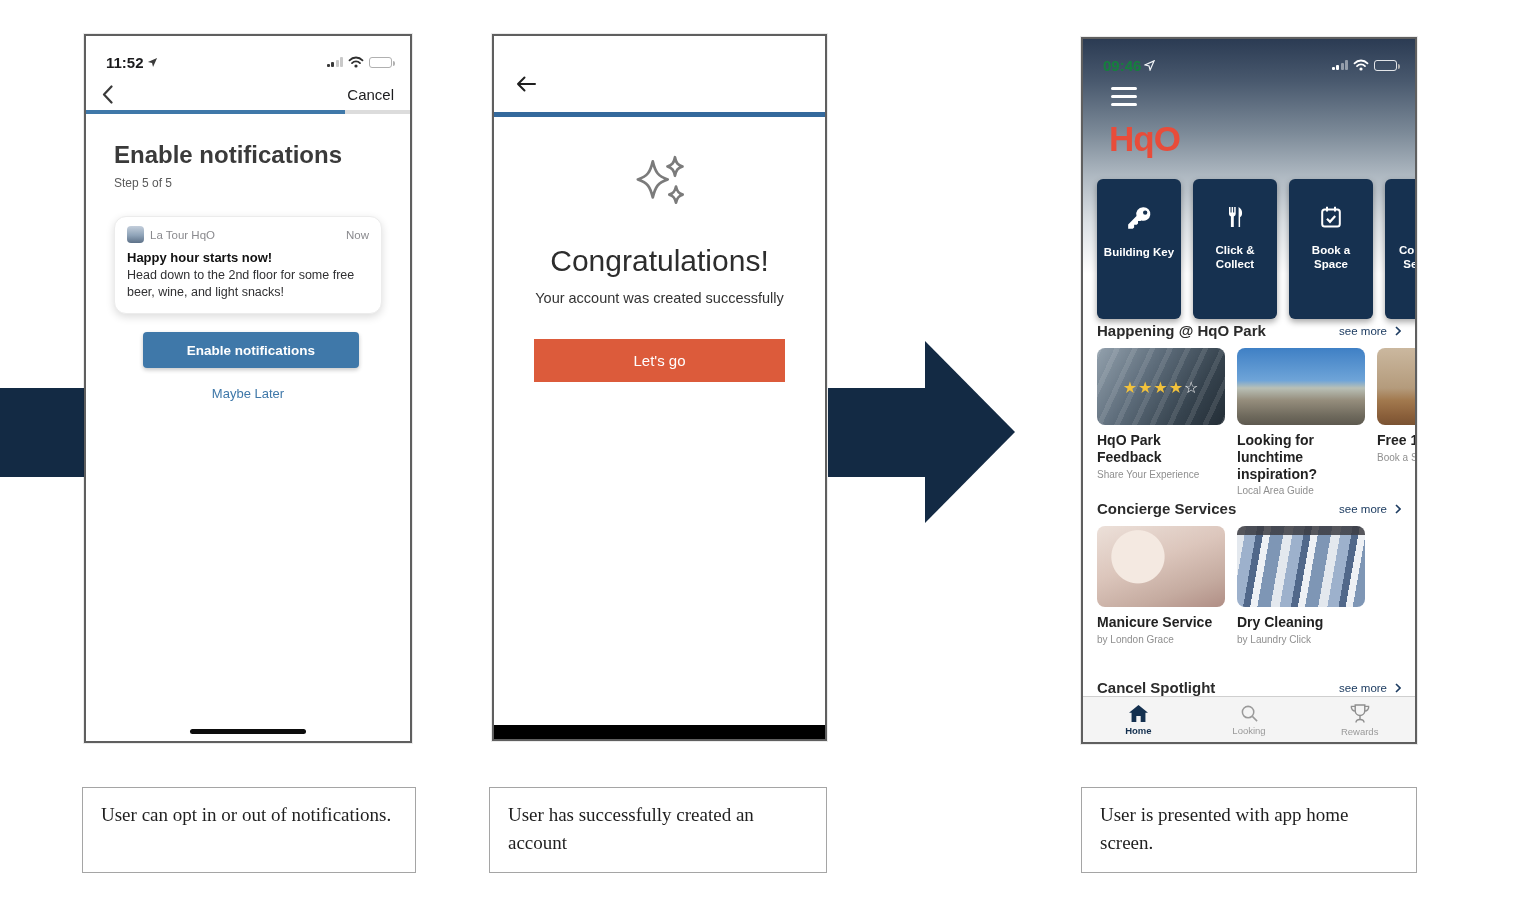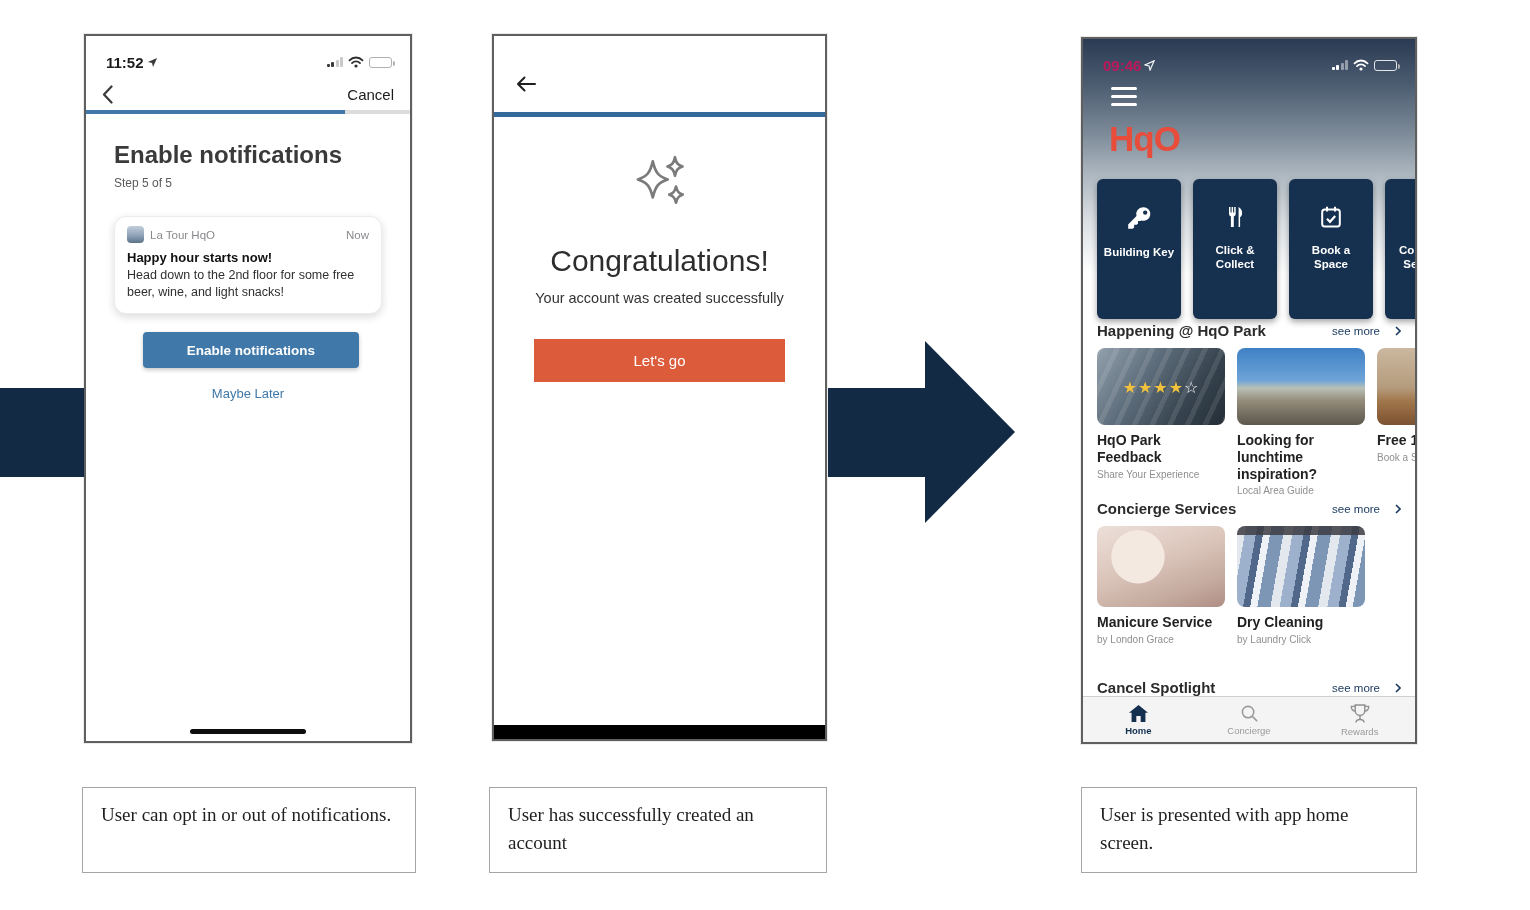--- a/index.html
+++ b/index.html
@@ -64,32 +64,32 @@
   .p2-sparkles { position:absolute; top:114px; left:0; right:0; display:flex; justify-content:center; }
   .p2-title { position:absolute; top:208px; left:0; right:0; text-align:center; font-size:30px; font-weight:500; color:#2d2d2d; }
   .p2-sub { position:absolute; top:254px; left:0; right:0; text-align:center; font-size:14.5px; color:#333; }
   .p2-btn { position:absolute; top:303px; left:40px; right:40px; height:43px; background:#dc5b3b; border:none; border-radius:0;
             color:#fff; font-size:15px; font-family:inherit; }
   .p2-blackbar { position:absolute; bottom:0; left:0; right:0; height:14px; background:#000; }
 
   
   .p3-header { position:absolute; top:0; left:0; right:0; height:235px;
                background:linear-gradient(180deg,#2b3b53 0%,#49596e 18%,#7c8a98 40%,#aeb8c1 58%,#dbe0e4 78%,#ffffff 100%); }
-  .p3-status .status-time { color:#be185d;justify-content:center; }
+  .p3-status .status-time { color:#15803d;justify-content:center; }
   .p3-burger { position:absolute; top:48px; left:28px; display:flex; flex-direction:column; gap:5px; }
   .p3-burger i { display:block; width:26px; height:3px; background:#fff; border-radius:2px; }
   .p3-logo { position:absolute; top:80px; left:26px; font-size:35px; font-weight:800; letter-spacing:-1px; color:#e84c3a; }
   .qa-row { position:absolute; top:140px; left:14px; display:flex; gap:12px; width:420px; }
   .qa-card { width:84px; height:140px; background:#163150; border-radius:6px; box-shadow:0 3px 6px rgba(0,0,0,.35);
              display:flex; flex-direction:column; align-items:center; padding-top:26px; flex:none; }
   .qa-label { margin-top:14px; color:#fff; font-size:11.5px; font-weight:600; text-align:center; line-height:1.25; padding:0 5px; }
   .section { position:absolute; left:14px; right:0; }
   .sec-head { display:flex; align-items:center; padding-right:14px; }
   .sec-title { font-size:15px; font-weight:700; color:#2b2b2b; }
-  .see-more { margin-left:auto; display:flex; align-items:center; gap:15px; font-size:11.5px; color:#1d3c61; }
+  .see-more { margin-left:auto; display:flex; align-items:center; gap:8px; font-size:11.5px; color:#1d3c61; }
   .card-row { display:flex; gap:12px; margin-top:9px; width:460px; }
   .m-card { width:128px; flex:none; }
   .m-img { width:128px; border-radius:8px; position:relative; overflow:hidden; }
   .m-img.h77 { height:77px; } .m-img.h81 { height:81px; }
   .m-title { margin-top:7px; font-size:14px; font-weight:700; color:#222; line-height:1.2; }
   .m-sub { margin-top:3px; font-size:10px; color:#8f8f8f; }
   .sec-happening { top:283px; } .sec-concierge { top:461px; } .sec-spotlight { top:640px; }
   .img-feedback { background:repeating-linear-gradient(115deg, rgba(255,255,255,.10) 0 5px, rgba(255,255,255,0) 5px 16px),
                   linear-gradient(125deg,#93a1ad 0%,#5d6c7a 38%,#36434e 72%,#232d36 100%); }
   .stars { position:absolute; top:50%; left:50%; transform:translate(-50%,-50%); white-space:nowrap; font-size:16px; letter-spacing:1px; }
@@ -321,21 +321,21 @@
         <svg width="21" height="19" viewBox="0 0 22 20">
             <path d="M11 1 L21 9.2 h-2.7 V19 h-5 v-6.3 h-4.6 V19 h-5 V9.2 H1 Z" fill="#14304f"></path>
           </svg>
         <span class="tab-label">Home</span>
       </div>
       <div class="tab">
         <svg width="19" height="19" viewBox="0 0 20 20">
             <circle cx="8.5" cy="8.5" r="6" fill="none" stroke="#9a9a9a" stroke-width="1.6"></circle>
             <line x1="13" y1="13" x2="18" y2="18" stroke="#9a9a9a" stroke-width="1.6"></line>
           </svg>
-        <span class="tab-label">Concierge</span>
+        <span class="tab-label">Looking</span>
       </div>
       <div class="tab">
         <svg width="24" height="21" viewBox="0 0 24 22" fill="none" stroke="#8f8f8f" stroke-width="1.5">
           <path d="M7 2 h10 v6 a5 5 0 0 1 -10 0 Z"></path>
           <path d="M7 3.5 H3 a4.2 4.2 0 0 0 4.3 5"></path>
           <path d="M17 3.5 h4 a4.2 4.2 0 0 1 -4.3 5"></path>
           <path d="M12 13 v4.2"></path>
           <path d="M7.8 20.5 c0-2.2 2.1-3.3 4.2-3.3 s4.2 1.1 4.2 3.3"></path>
         </svg>
         <span class="tab-label">Rewards</span>

